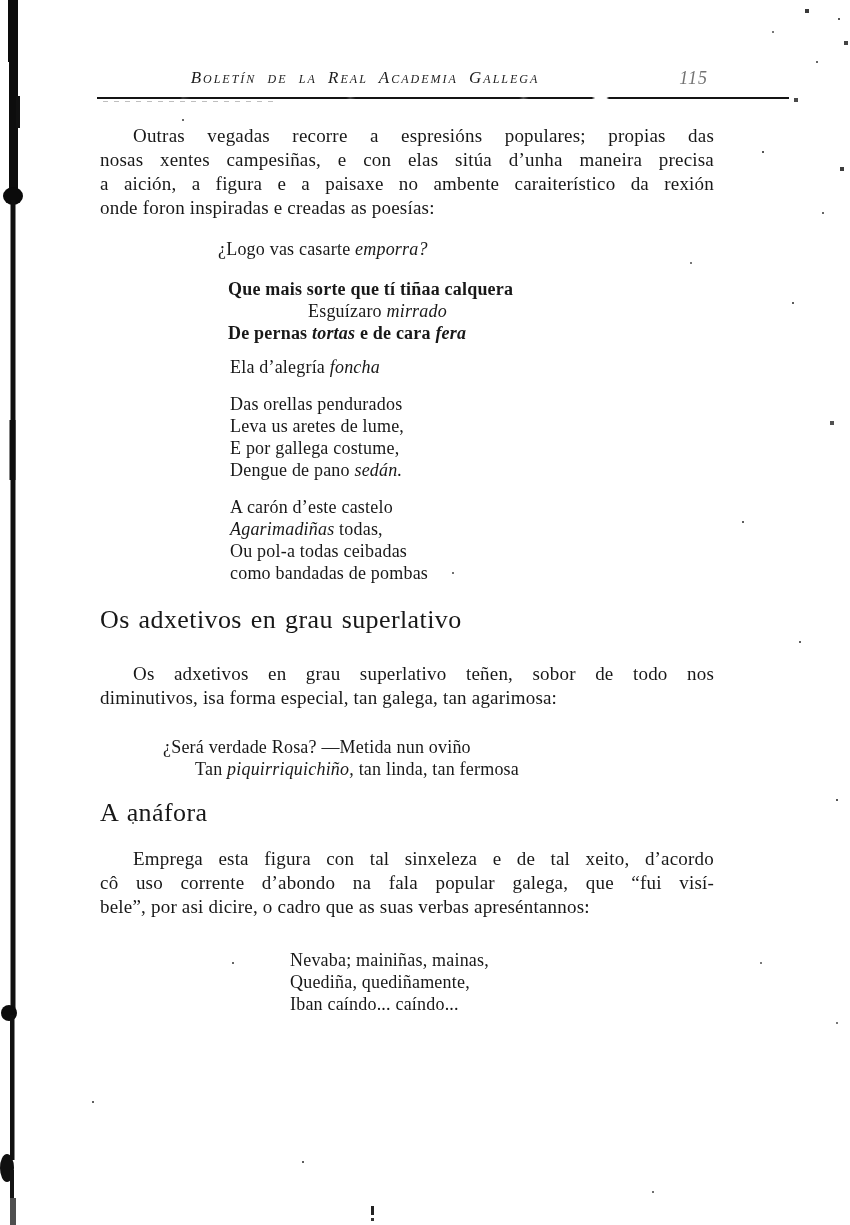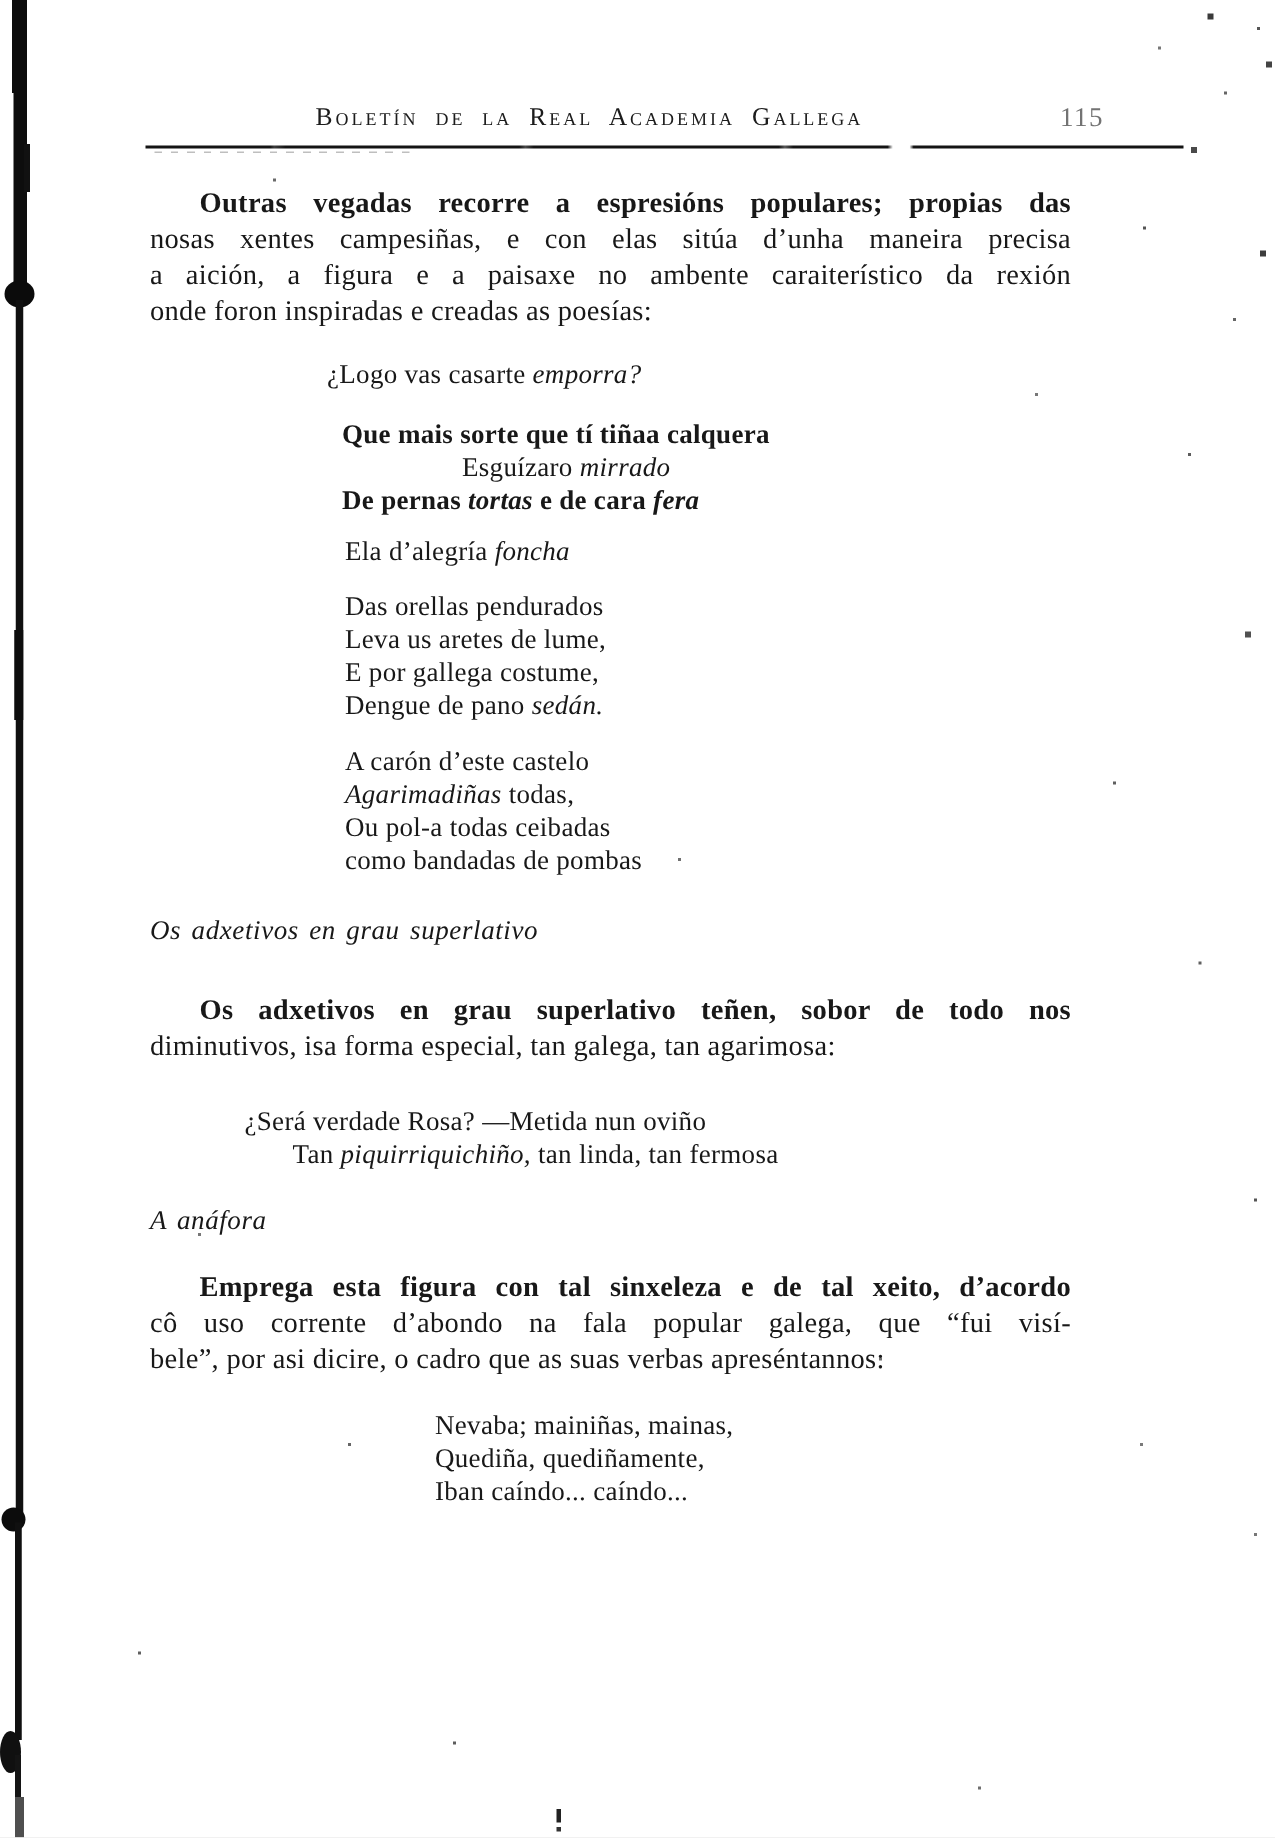--- a/index.html
+++ b/index.html
@@ -7,21 +7,21 @@
     position:relative;
     width:850px;height:1225px;
     background:#ffffff;
     overflow:hidden;
     font-family:"Liberation Serif","DejaVu Serif",serif;
     color:#181818;
     margin:0 auto;
   }
   
   .pageheader{
-    position:absolute;left:112px;top:68px;width:614px;height:26px;
+    position:absolute;left:84px;top:68px;width:614px;height:26px;font-style:italic;
   }
   .ptitle{
     text-align:center;
     transform:translateX(-26px);
     font-variant:small-caps;
     font-size:17px;
     letter-spacing:2px;
     word-spacing:5px;
     color:#1c1c1c;
   }
@@ -45,28 +45,28 @@
   }
   
   .content{position:absolute;left:100px;top:124px;width:614px;}
   .para{margin:0;}
   .pline{
     font-size:19px;line-height:24px;
     letter-spacing:.2px;
     text-align:justify;
   }
   .pline.j{text-align-last:justify;}
-  .pline.first{text-indent:33px;font-weight:bold;}
+  .pline.first{text-indent:33px;}
   .vline{
     font-size:18px;line-height:22px;
     letter-spacing:.2px;
   }
   .it{font-style:italic;}
   .heading{
-    font-style:italic;font-size:18px;line-height:24px;
+    font-size:26px;line-height:24px;
     letter-spacing:.4px;word-spacing:2px;
   }
   .pad63{padding-left:63px;}
   .pad95{padding-left:95px;}
   .pad118{padding-left:118px;}
   .pad128{padding-left:128px;font-weight:bold;}
   .pad130{padding-left:130px;}
   .pad208{padding-left:208px;}
   .pad190{padding-left:190px;}
   
@@ -170,20 +170,20 @@
     </div>
 
     <div class="heading" style="margin-top:21px">A anáfora</div>
 
     <div class="para" style="margin-top:22px">
       <div class="pline first j">Emprega esta figura con tal sinxeleza e de tal xeito, d’acordo</div>
       <div class="pline j">cô uso corrente d’abondo na fala popular galega, que “fui visí-</div>
       <div class="pline">bele”, por asi dicire, o cadro que as suas verbas apreséntannos:</div>
     </div>
 
-    <div class="para" style="margin-top:20px">
+    <div class="para" style="margin-top:30px">
       <div class="vline pad190">Nevaba; mainiñas, mainas,</div>
       <div class="vline pad190">Quediña, quediñamente,</div>
       <div class="vline pad190">Iban caíndo... caíndo...</div>
     </div>
 
   </main>
 </div>
 
 </body></html>

